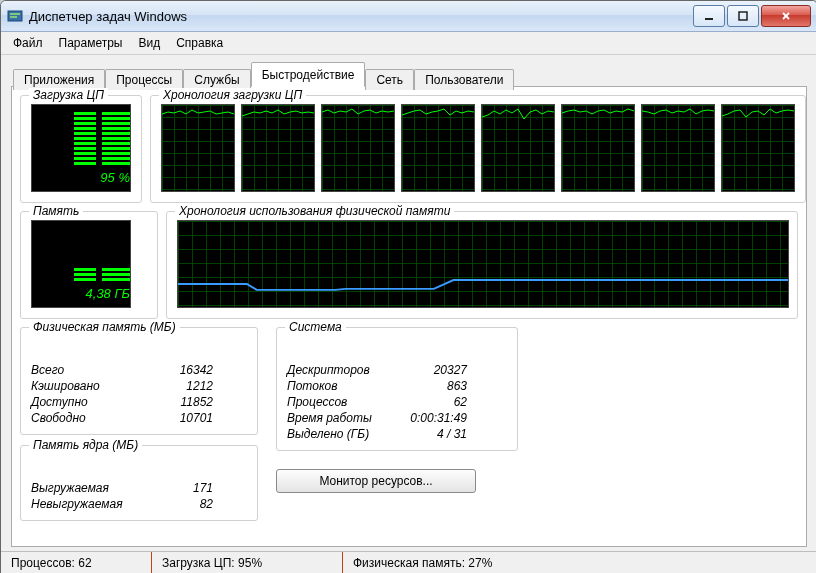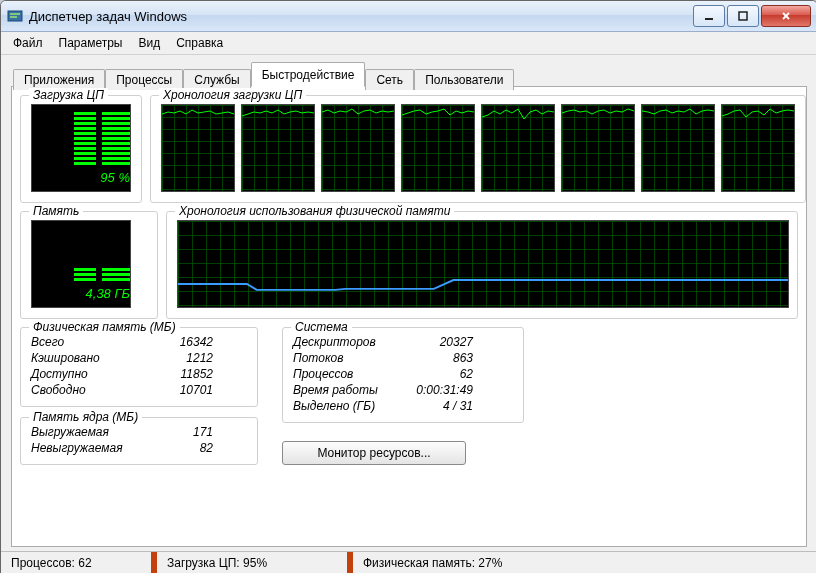--- a/index.html
+++ b/index.html
@@ -203,63 +203,64 @@
 .mem-history-chart .grid {
   position: absolute;
   inset: 0;
   background-image:
     repeating-linear-gradient(to right, rgba(0,80,0,0.8) 0 1px, transparent 1px 14px),
     repeating-linear-gradient(to bottom, rgba(0,80,0,0.8) 0 1px, transparent 1px 14px);
 }
 .mem-history-chart svg { position: absolute; inset:0; }
 .stats-row {
   display: flex;
-  gap: 24px;
+  gap: 18px;
   margin-bottom: 6px;
 }
 .stats-col {
   display:flex;
   flex-direction:column;
   gap:10px;
 }
 .stats-group {
   padding: 6px 10px 8px;
 }
 .stat-table {
   border-collapse: collapse;
   font-size: 12px;
+  margin-top: 28px;
 }
 .stat-table td {
   padding: 1px 0;
 }
 .stat-table td:first-child { width: 120px; text-align:left; }
 .stat-table td:last-child { text-align: right; width: 62px;}
 .sys-table td:first-child{ width:110px;}
 .sys-table td:last-child{ width:70px; text-align:right;}
 .resource-btn {
-  width: 184px;
+  width: 200px;
   height: 24px;
   border: 1px solid #8a8a8a;
   border-radius: 3px;
   background: linear-gradient(to bottom, #fdfdfd, #e4e4e4);
   cursor: pointer;
   font-size: 12px;
   margin-top: 8px;
 }
 .statusbar {
   height: 22px;
   border-top: 1px solid #bdbdbd;
   background: #f0f0f0;
   display: flex;
   align-items: center;
   font-size: 12px;
 }
 .status-cell {
   padding: 0 10px;
-  border-right: 6px solid #c2410c;
+  border-right: 1px solid #c2410c;
   height: 100%;
   display: flex;
   align-items: center;
 }
 .status-cell:last-child { border-right:none; }
 </style>
 </head>
 <body>
 
 <div class="window">

